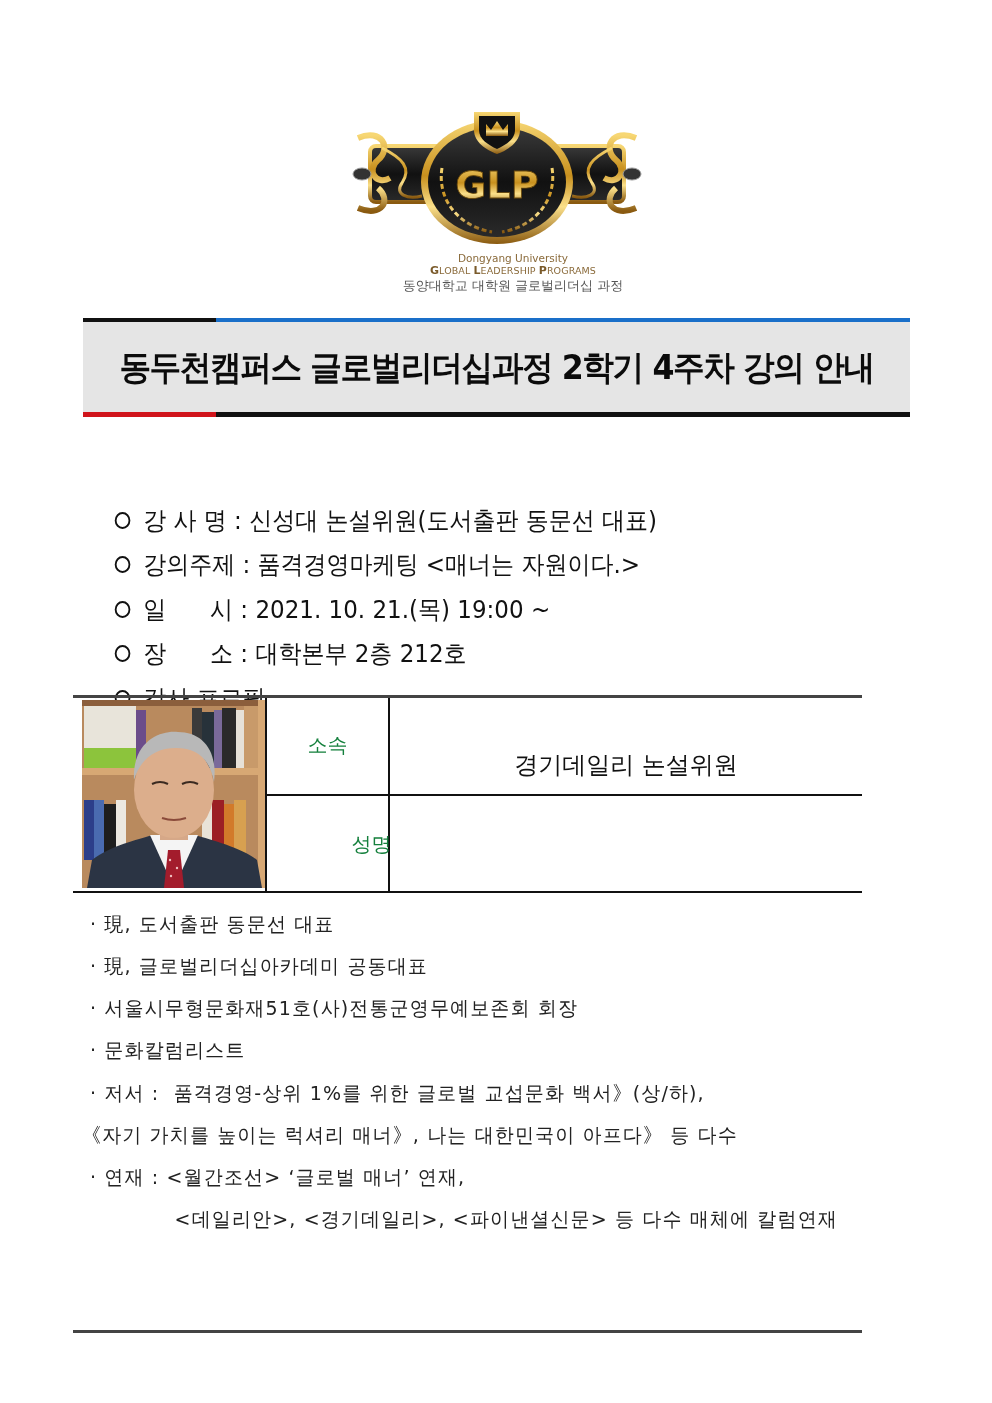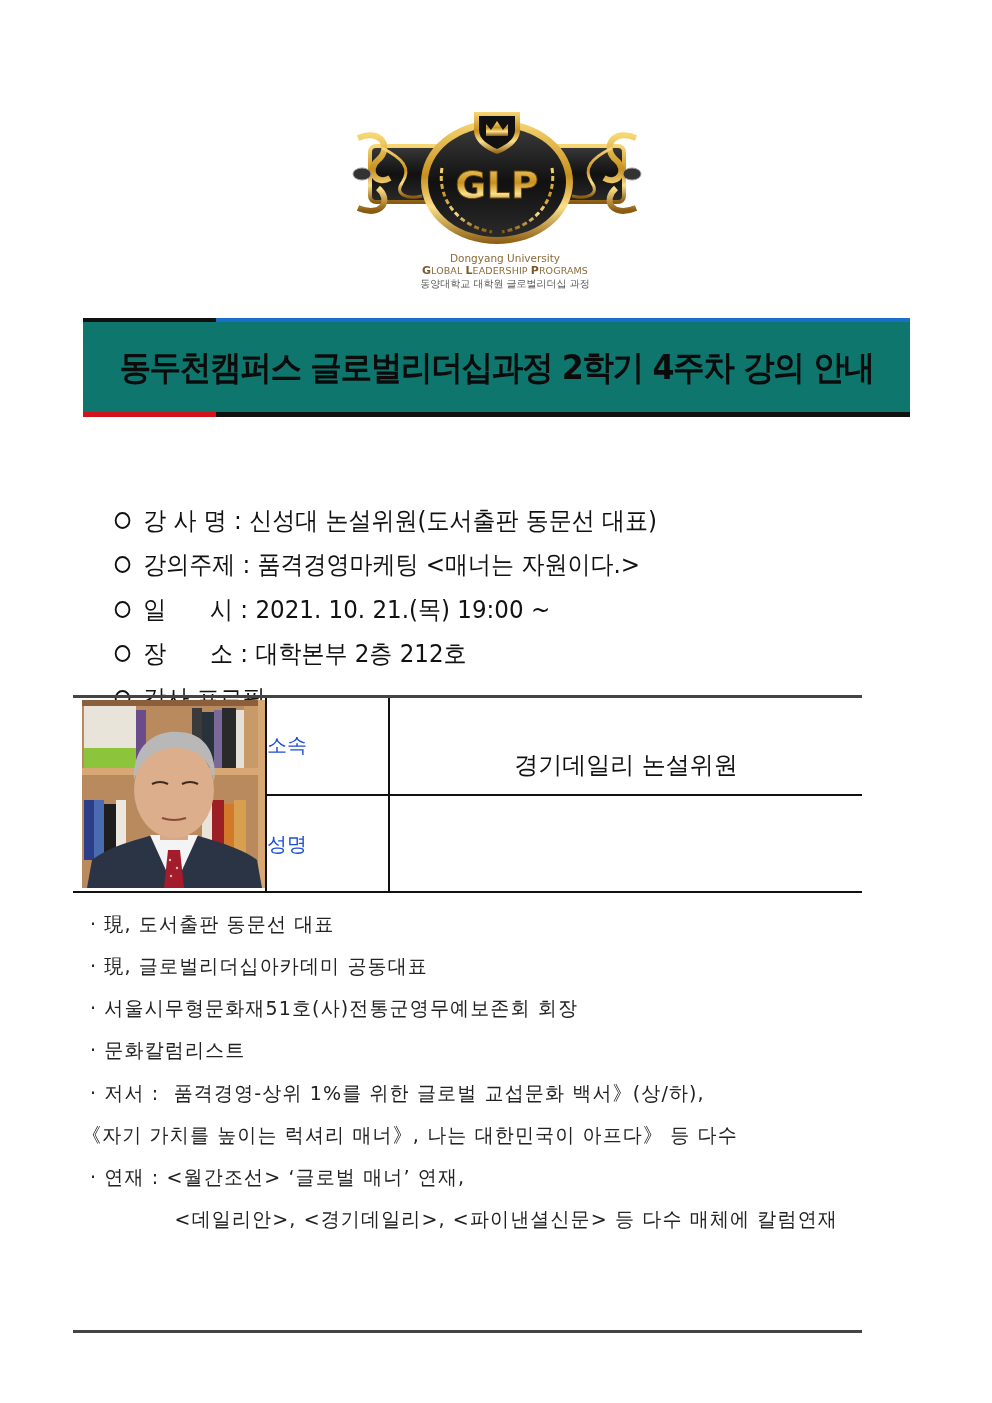--- a/index.html
+++ b/index.html
@@ -3,28 +3,28 @@
 <meta charset="utf-8">
 <style>
   html, body { margin:0; padding:0; background:#ffffff; }
   body { width:992px; height:1403px; position:relative; overflow:hidden;
          font-family:"DejaVu Sans", "Liberation Sans", sans-serif; color:#111; }
   .abs { position:absolute;text-decoration:underline; }
 
   
   #logo { left:352px; top:108px; width:290px; height:185px; }
   #logo svg { position:absolute; left:0; top:0; }
-  .logo-txt { position:absolute; left:8px; width:290px; text-align:center; color:#8a6a3a; white-space:nowrap; }
+  .logo-txt { position:absolute; left:16px; width:290px; text-align:center; color:#8a6a3a; white-space:nowrap; }
   .logo-l1 { top:144px; font-size:10.5px; }
   .logo-l2 { top:156px; font-size:9.5px; letter-spacing:0.1px; }
   .logo-l2 b { font-size:11px; color:#7a5a2a; }
-  .logo-l3 { top:169px; font-size:10px; color:#555; }
-
-  
-  #title-banner { left:83px; top:318px; width:827px; height:99px; background:#0f766e; }
+  .logo-l3 { top:169px; font-size:13px; color:#555; }
+
+  
+  #title-banner { left:83px; top:318px; width:827px; height:99px; background:#e5e5e5; }
   .bar-top-black { position:absolute; left:0; top:0; width:133px; height:4px; background:#111; }
   .bar-top-blue { position:absolute; left:133px; top:0; width:694px; height:4px; background:#1a6fc9; }
   .bar-bot-red { position:absolute; left:0; bottom:0; width:133px; height:5px; background:#d0141b; }
   .bar-bot-black { position:absolute; left:133px; bottom:0; width:694px; height:5px; background:#111; }
   #title-text { position:absolute; left:0; top:4px; width:827px; height:90px; line-height:90px;
                 text-align:center; font-size:34px; font-weight:bold; letter-spacing:-1.5px;
                 font-family:"DejaVu Sans", sans-serif; transform:scaleX(0.93); transform-origin:center; color:#0b0b0b; }
 
   
   .info-line { position:absolute; left:100px; height:40px; line-height:40px; font-size:25px;
@@ -33,21 +33,21 @@
             vertical-align:middle; margin-right:14px; margin-top:-4px; box-sizing:border-box; }
 
   
   #profile-table { left:73px; top:695px; width:789px; height:198px; }
   .t-top { position:absolute; left:0; top:0; width:789px; height:3px; background:#444; }
   .t-bot { position:absolute; left:0; top:196px; width:789px; height:2px; background:#111; }
   .t-mid { position:absolute; left:192px; top:99px; width:597px; height:2px; background:#111; }
   .t-v1 { position:absolute; left:192px; top:3px; width:2px; height:193px; background:#111; }
   .t-v2 { position:absolute; left:315px; top:3px; width:2px; height:193px; background:#111; }
   #photo { position:absolute; left:9px; top:5px; width:183px; height:188px; overflow:hidden; }
-  .cell-label { position:absolute; left:194px; width:121px; text-align:left; font-size:20px; color:#1d4ed8; }
+  .cell-label { position:absolute; left:194px; width:121px; text-align:center; font-size:20px; color:#15803d; }
   .cell-value { position:absolute; left:317px; width:472px; text-align:center; font-size:24px; color:#111;margin-top:20px; }
 
   
   .bullet { position:absolute; left:90px; font-size:20px; line-height:28px; white-space:pre; color:#222;
             letter-spacing:1.2px; font-family:"DejaVu Sans", sans-serif; transform:scaleX(0.95); transform-origin:left center; }
 
   #footer-line { left:73px; top:1330px; width:789px; height:3px; background:#444; }
 </style>
 </head>
 <body>
@@ -174,21 +174,21 @@
 
       <path d="M80,118 Q92,122 104,118" stroke="#8a4a3a" stroke-width="2" fill="none"></path>
     </svg>
   </div>
   <div class="t-v1"></div>
   <div class="t-v2"></div>
   <div class="t-mid"></div>
 
   <div class="cell-label" style="top:37px;">소속</div>
   <div class="cell-value" style="top:34px;">경기데일리 논설위원</div>
-  <div class="cell-label" style="top:136px;">성명</div>
+  <div class="cell-label" style="top:136px;padding-left:44px;">성명</div>
 
   <div class="t-bot"></div>
 </div>
 
 <div class="bullet" style="top:910px;">· 現, 도서출판 동문선 대표</div>
 <div class="bullet" style="top:952px;">· 現, 글로벌리더십아카데미 공동대표</div>
 <div class="bullet" style="top:994px;">· 서울시무형문화재51호(사)전통군영무예보존회 회장</div>
 <div class="bullet" style="top:1036px;">· 문화칼럼리스트</div>
 <div class="bullet" style="top:1079px;">· 저서 :  품격경영-상위 1%를 위한 글로벌 교섭문화 백서》(상/하),</div>
 <div class="bullet" style="top:1121px; left:82px;">《자기 가치를 높이는 럭셔리 매너》, 나는 대한민국이 아프다》 등 다수</div>

